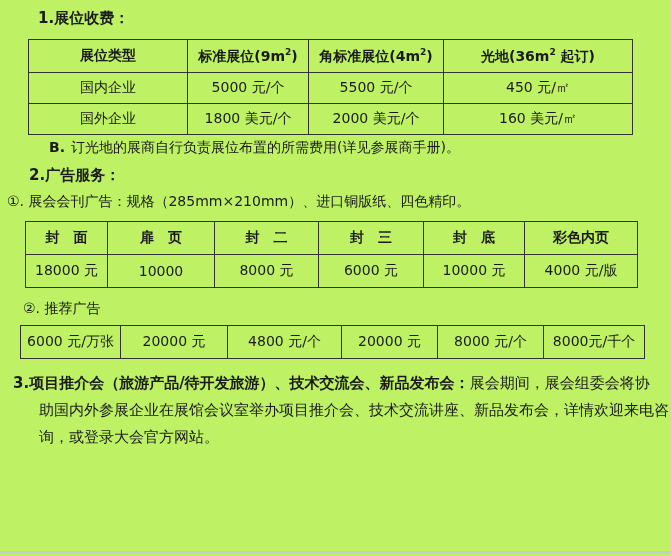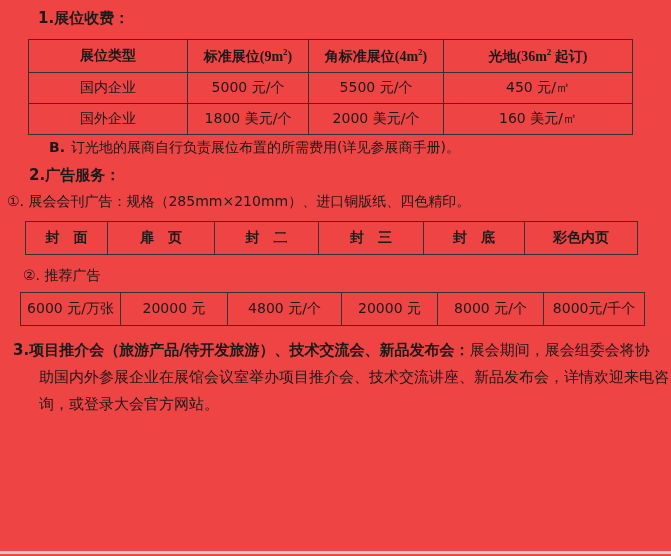--- a/index.html
+++ b/index.html
@@ -1,24 +1,24 @@
 <!DOCTYPE html>
 <html><head>
 <meta charset="utf-8">
 <style>
   html,body{margin:0;padding:0;background:#ffffff;}
   body{font-family:"DejaVu Sans","Liberation Sans",sans-serif;color:#1a1a1a;}
-  .page{position:relative;width:671px;height:556px;overflow:hidden;background:#ef4444;}
+  .page{position:relative;width:671px;height:556px;overflow:hidden;background:#bef264;}
   .b{font-weight:bold;}
   h2{font-size:15px;font-weight:bold;margin:0;line-height:20px;}
   .h1{margin:8px 0 0 38px;}
   .h2{margin:5px 0 0 29px;}
   table{border-collapse:collapse;table-layout:fixed;}
   th,td{border:1px solid #333;text-align:center;padding:0;font-size:14px;overflow:hidden;white-space:nowrap;}
-  th{font-weight:bold;height:32px;font-family:Liberation Serif, serif;}
+  th{font-weight:bold;height:32px;}
   td{height:30px;font-weight:normal;}
   sup{font-size:9px;}
   .t1{margin:11px 0 0 28px;width:604px;}
   .t2{margin:10px 0 0 25px;width:612px;}
   .t2 td{height:32px;}
   .t3{margin:7px 0 0 20px;width:624px;}
   .t3 td{height:32px;}
   .note-line{font-size:14px;line-height:25px;height:25px;white-space:nowrap;}
   .nl-a1{margin:8px 0 0 9px;}
   .nl-a2{margin:0 0 0 37px;}
@@ -88,20 +88,28 @@
       </colgroup>
     <tbody>
         <tr>
       <th>封　面</th>
       <th>扉　页</th>
       <th>封　二</th>
       <th>封　三</th>
       <th>封　底</th>
       <th>彩色内页</th>
     </tr>
+    <tr>
+      <td>18000 元</td>
+      <td>10000</td>
+      <td>8000 元</td>
+      <td>6000 元</td>
+      <td>10000 元</td>
+      <td>4000 元/版</td>
+    </tr>
   </tbody>
     </table>
 
   <div class="sub sub2">②. 推荐广告</div>
 
   <table class="t3">
     <colgroup>
         <col style="width:100px">
         <col style="width:107px">
         <col style="width:114px">

